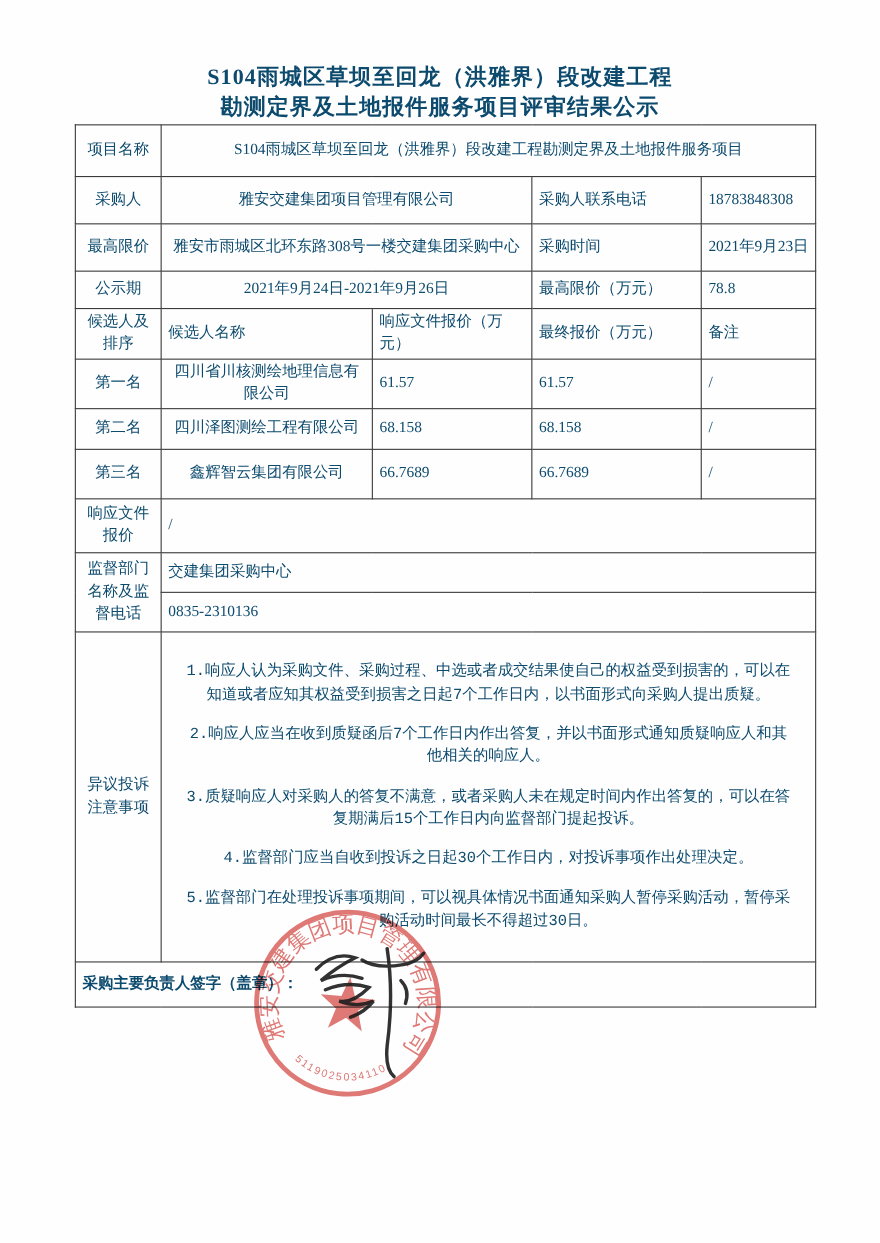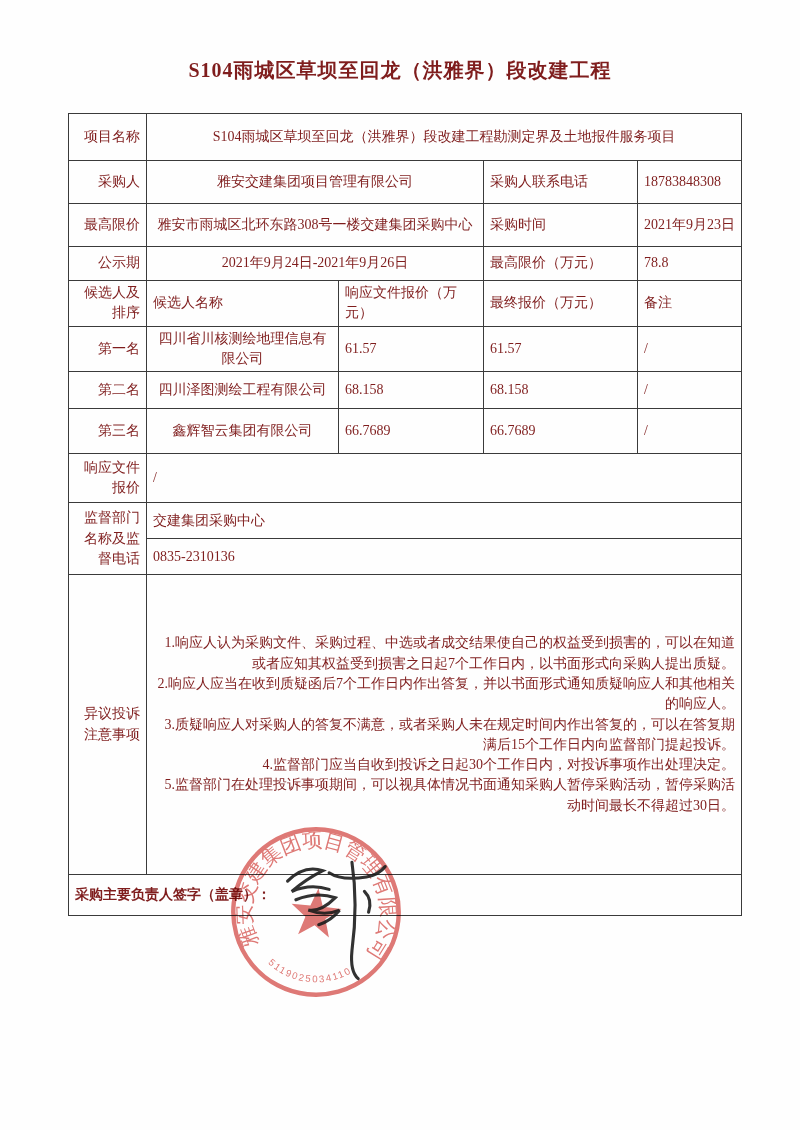--- a/index.html
+++ b/index.html
@@ -1,21 +1,21 @@
 <!DOCTYPE html>
 <html><head>
 <meta charset="utf-8">
 <style>
   html,body{margin:0;padding:0;background:#ffffff;}
   .page{
     position:relative;
     width:800px;height:1130px;
     background:#fefefe;
     font-family:"Liberation Serif","DejaVu Serif",serif;
-    color:#7f1d1d;
+    color:#0c4a6e;
     overflow:hidden;
   }
   .doc-title{
     position:absolute;top:56px;left:0;width:100%;
     text-align:center;
     font-size:20px;font-weight:bold;
     line-height:1.4;letter-spacing:1px;
     margin:0;
   }
   table.results{
@@ -26,39 +26,39 @@
   }
   table.results td{
     border:1px solid #3a3a3a;
     font-size:14px;
     line-height:1.45;
     padding:2px 6px;
     vertical-align:middle;
     word-break:break-all;
     overflow-wrap:anywhere;
   }
-  td.lab{text-align:right;}
+  td.lab{text-align:center;}
   td.val{text-align:center;}
   td.ctr{}
   td.addr{padding-right:20px;}
   tr.r1{height:47px}
   tr.r2{height:43px}
   tr.r3{height:43px}
   tr.r4{height:34px}
   tr.r5{height:36px}
   tr.r6{height:43px}
   tr.r7{height:37px}
   tr.r8{height:45px}
   tr.r9{height:49px}
   tr.r10{height:36px}
   tr.r11{height:36px}
   tr.r12{height:300px}
   tr.r13{height:41px}
   .objection-cell{padding:10px 12px;}
-  .objection-cell p{margin:0;text-align:right;}
+  .objection-cell p{margin:16px;text-align:center;font-family:Liberation Mono, monospace;}
   .sig-cell{text-align:left;font-weight:bold;}
   .stamp{
     position:absolute;left:228px;top:824px;
     width:176px;height:176px;
     opacity:.82;
     mix-blend-mode:multiply;
     pointer-events:none;
     transform:rotate(6deg);
   }
   .signature{
@@ -67,20 +67,21 @@
     pointer-events:none;
   }
 </style>
 </head>
 <body>
 
 <div class="page">
 
   <h1 class="doc-title">
     <span>S104雨城区草坝至回龙（洪雅界）段改建工程</span><br>
+    <span>勘测定界及土地报件服务项目评审结果公示</span>
   </h1>
 
   <table class="results">
     <colgroup>
       <col style="width:78px">
         <col style="width:192px">
         <col style="width:145px">
         <col style="width:154px">
         <col style="width:104px">
     </colgroup>

